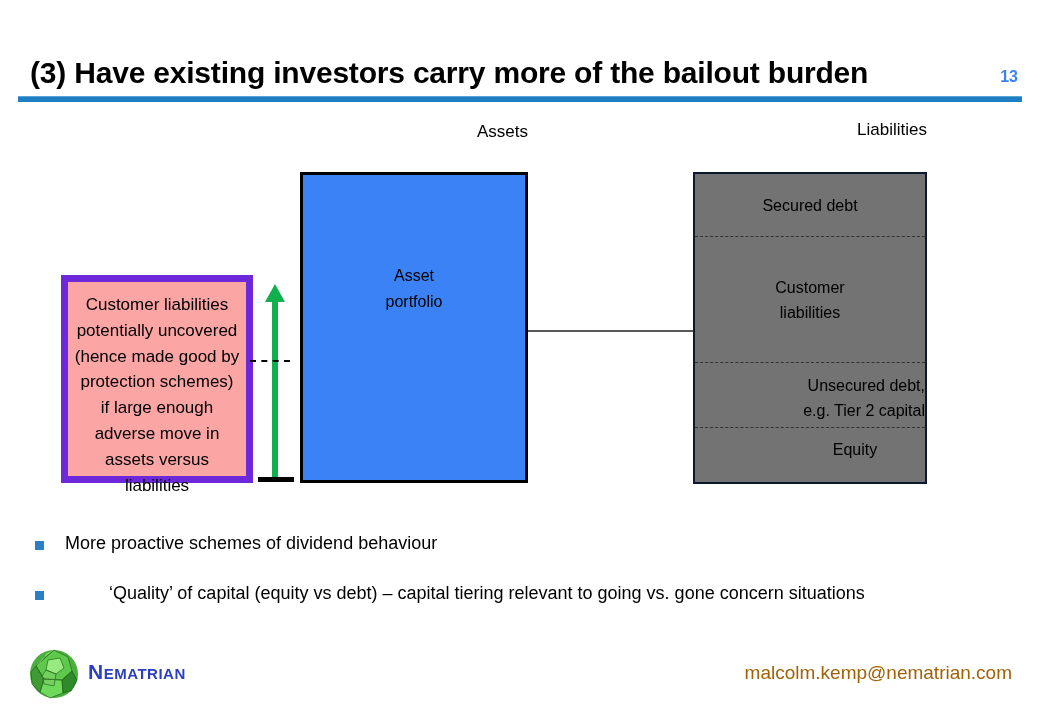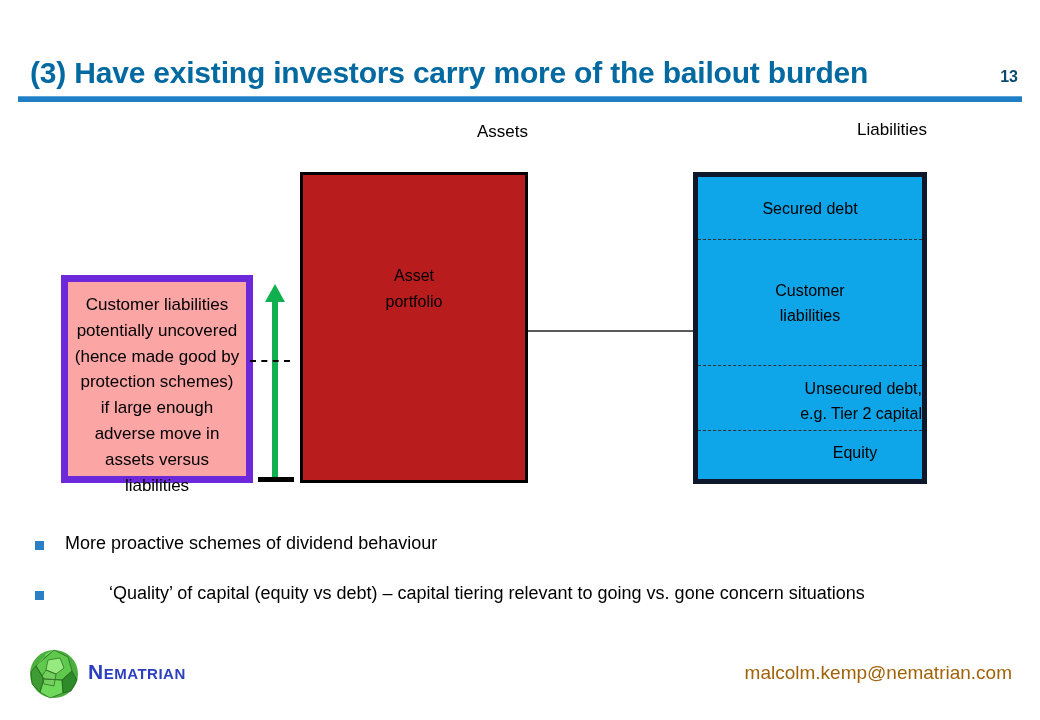--- a/index.html
+++ b/index.html
@@ -18,30 +18,30 @@
 
   
   #slide-title {
     position: absolute;
     left: 30px;
     top: 56px;
     width: 920px;
     font-size: 30px;
     font-weight: bold;
     letter-spacing: -0.2px;
-    color: #0369a1;
+    color: #000000;
     white-space: nowrap;
   }
   #page-number {
     position: absolute;
     right: 22px;
     top: 68px;
     font-size: 16px;
     font-weight: bold;
-    color: #0c4a6e;
+    color: #3b82f6;
   }
   #title-rule {
     position: absolute;
     left: 18px;
     top: 96px;
     width: 1004px;
     height: 5px;
     background: #1f7ec4;
     border-top: 1px solid #5ba4d8;
   }
@@ -59,41 +59,41 @@
 
   
   #assets-box {
     position: absolute;
     left: 300px;
     top: 172px;
     width: 228px;
     height: 311px;
     border: 3px solid #000000;
     box-sizing: border-box;
-    background: #b91c1c;
+    background: #3b82f6;
   }
   #asset-portfolio-label {
     position: absolute;
     left: 0;
     top: 88px;
     width: 100%;
     text-align: center;
     font-size: 16px;
     line-height: 1.65;
   }
 
   #liabilities-box {
     position: absolute;
     left: 693px;
     top: 172px;
     width: 234px;
     height: 312px;
-    border: 5px solid #0f172a;
+    border: 2px solid #0f172a;
     box-sizing: border-box;
-    background: #0ea5e9;
+    background: #737373;
   }
   .liab-seg {
     position: absolute;
     left: 0;
     width: 100%;
     text-align: center;
     font-size: 16px;
     line-height: 1.55;
     box-sizing: border-box;
   }

